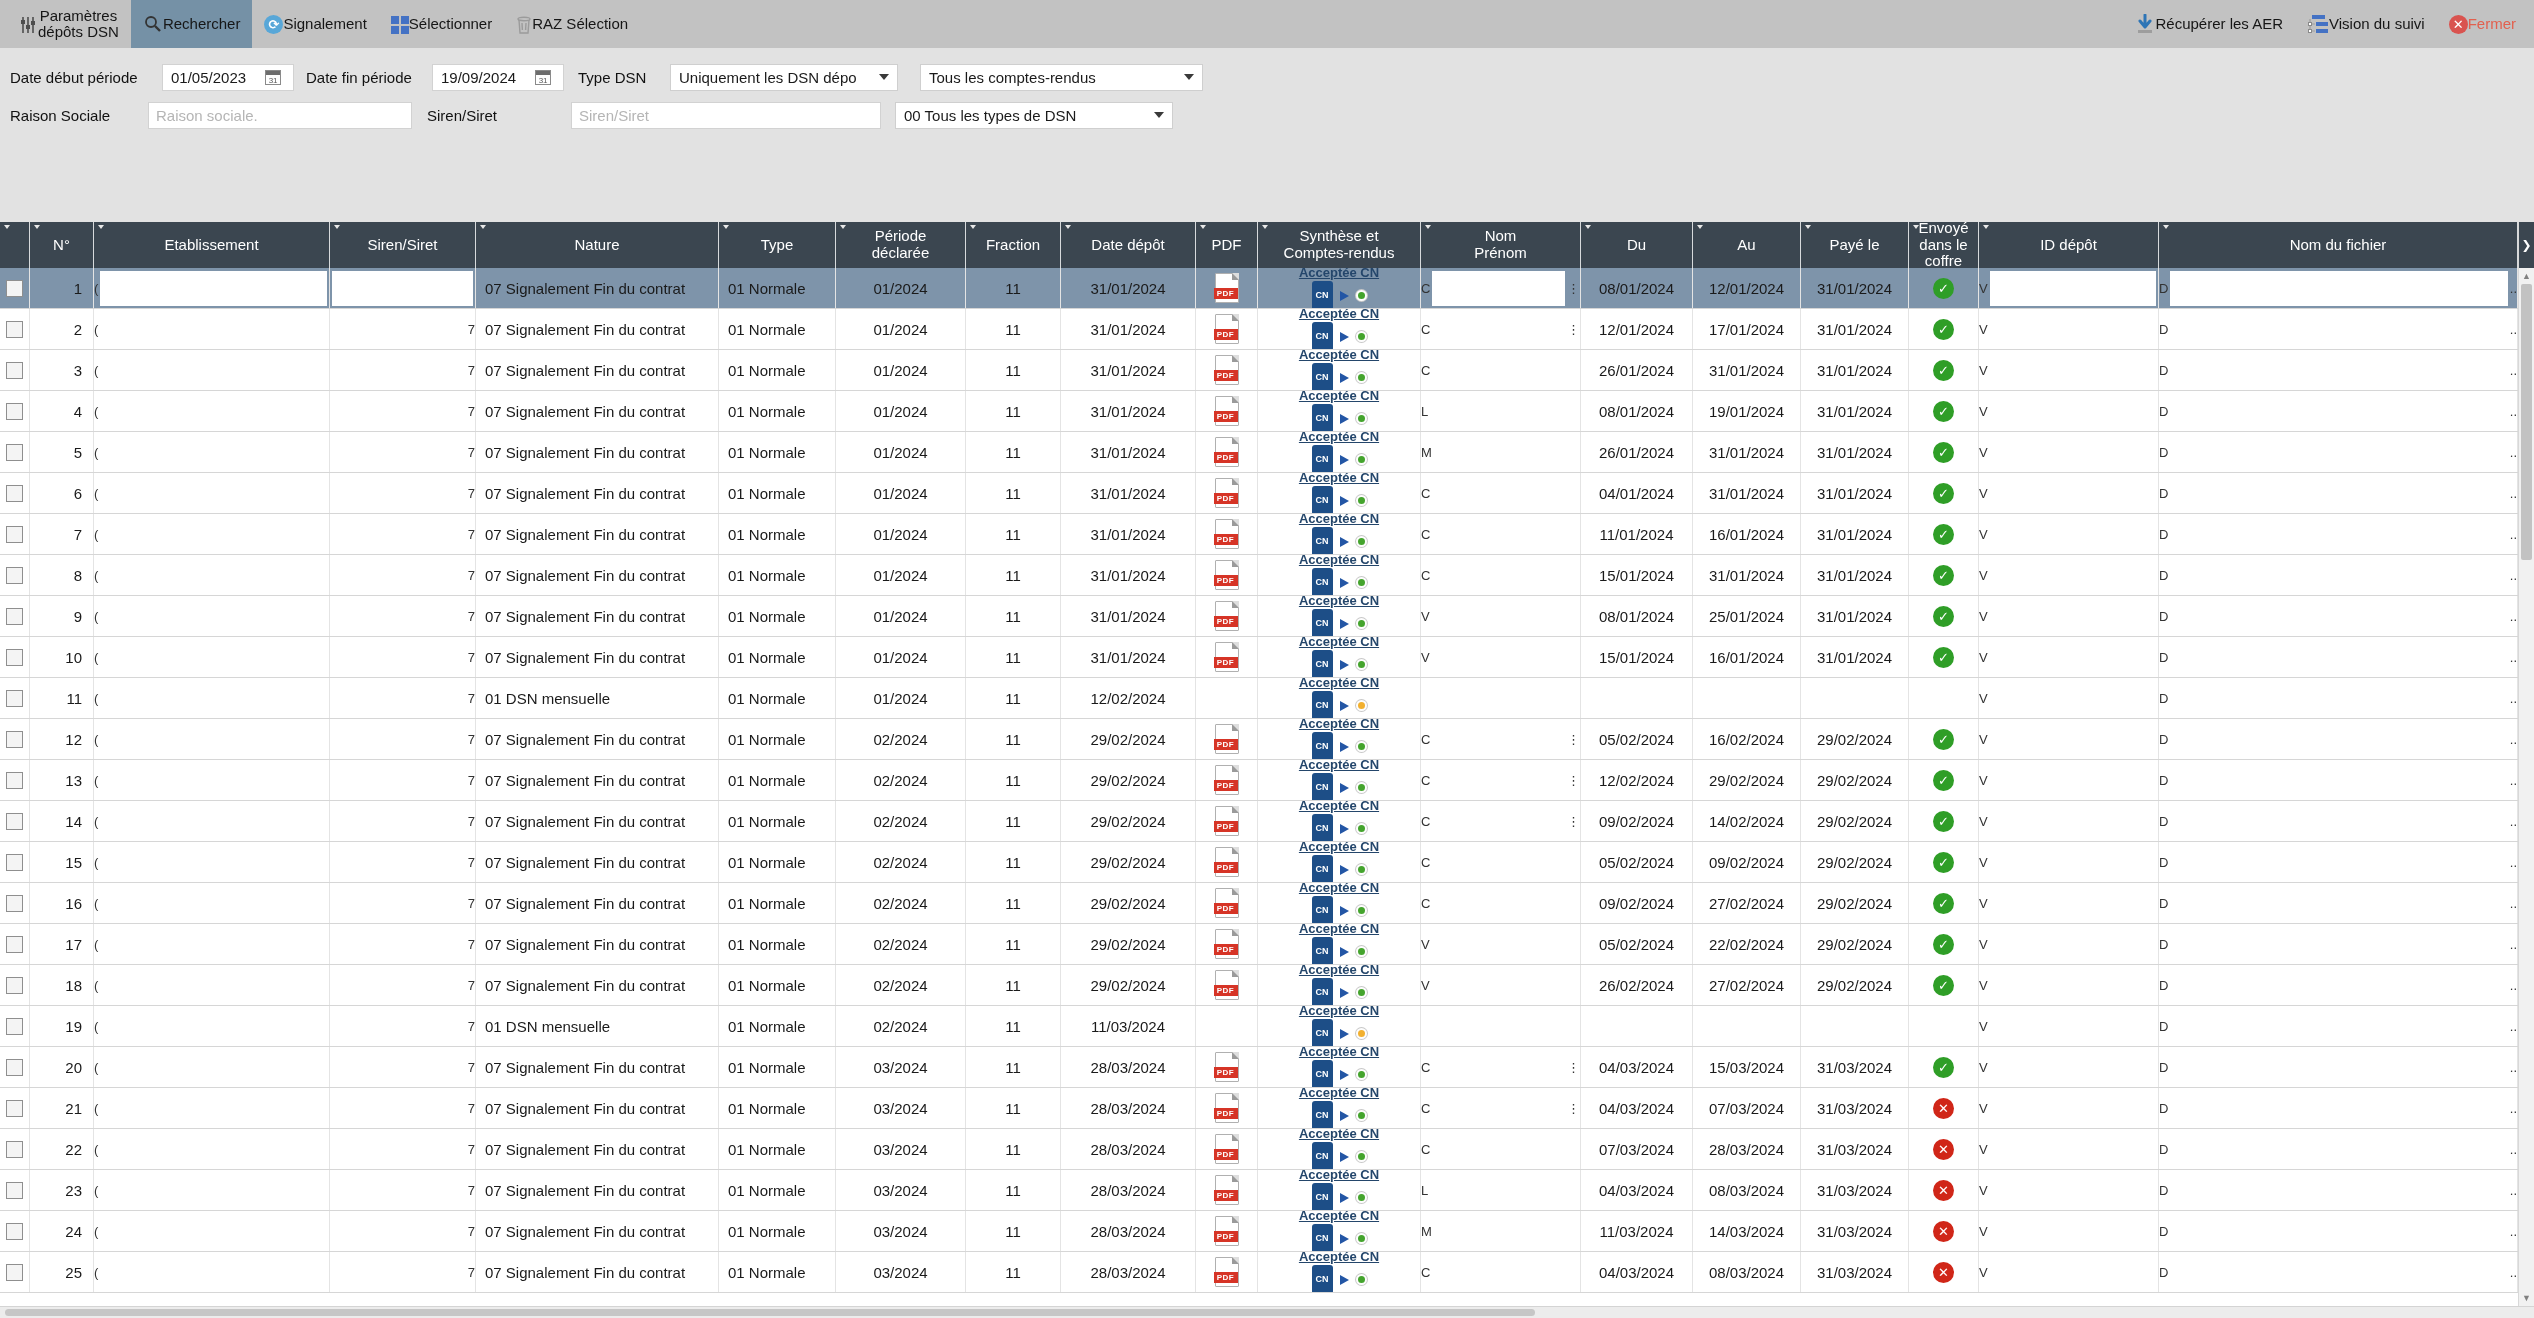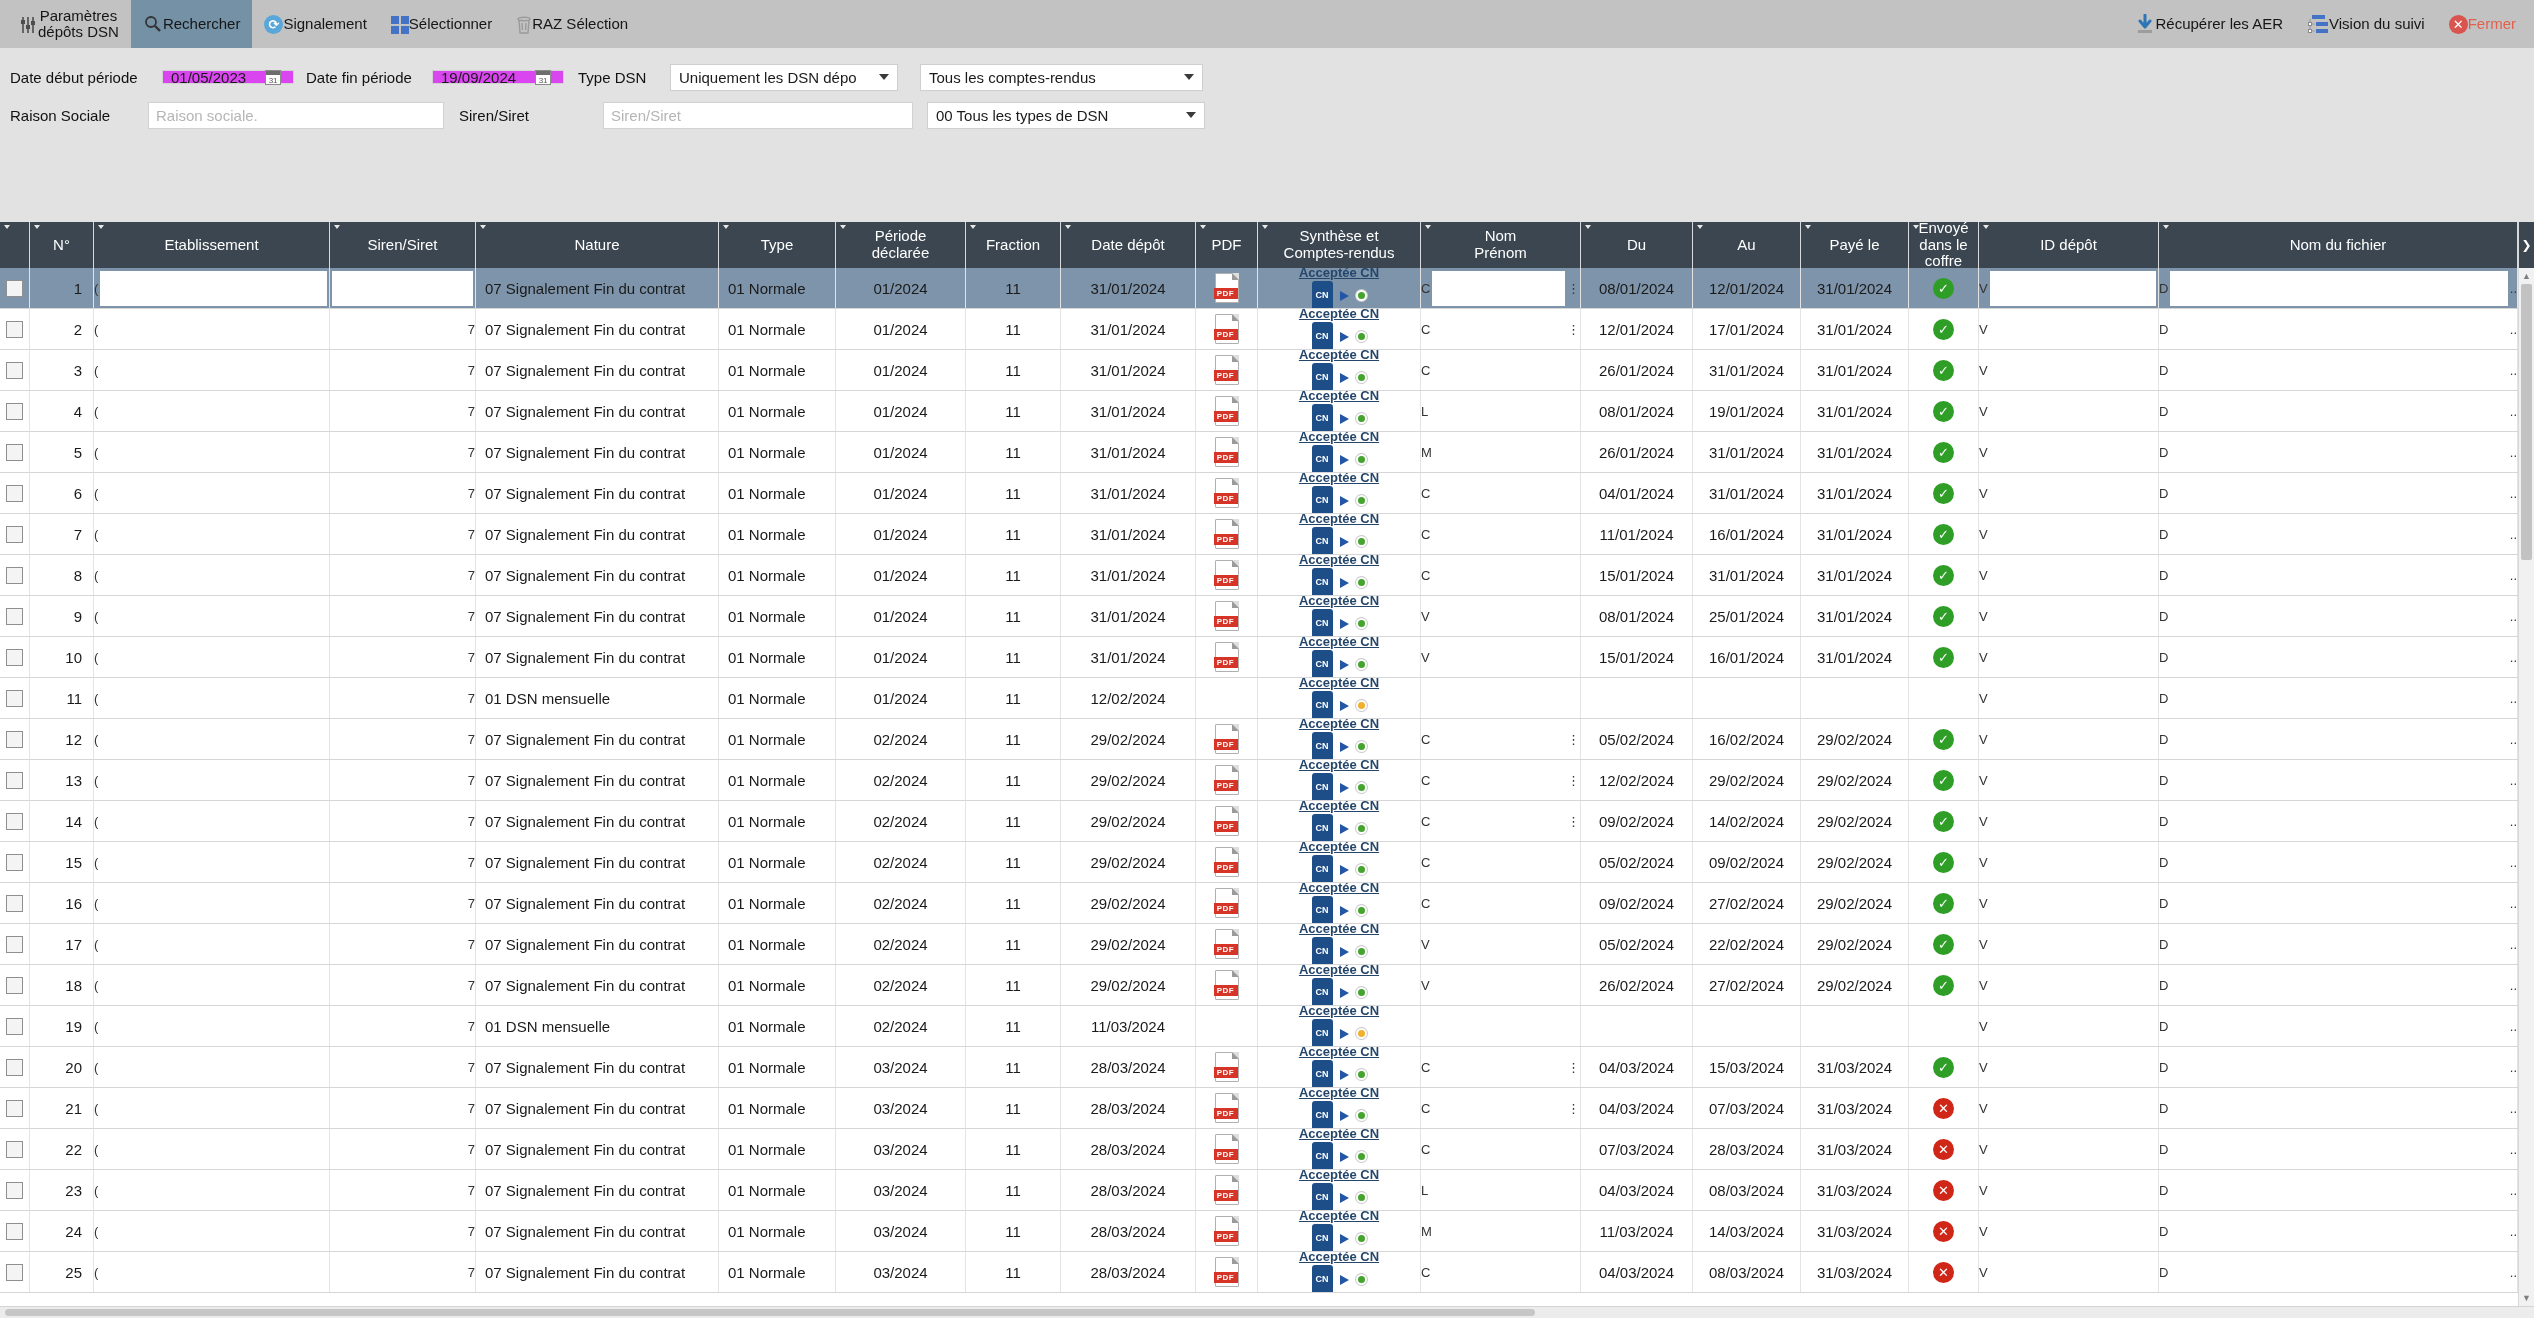--- a/index.html
+++ b/index.html
@@ -18,21 +18,21 @@
   .gridicon{display:grid;grid-template-columns:8px 8px;grid-template-rows:8px 8px;gap:2px}
   .gridicon i{background:#4472c4}
   .fermer-label{color:#e2604e}
 
   
   .filters{background:#e2e2e2;padding:10px 10px 4px;font-size:15px}
   .frow{display:flex;align-items:center;height:38px}
   .flabel{color:#111}
   .tinput{height:27px;background:#fff;border:1px solid #d2d2d2;font-size:15px;padding:0 7px;font-family:inherit;color:#222}
   .tinput::placeholder{color:#b5b5b5}
-  .dateinp{display:flex;align-items:center;gap:19px;background:#d946ef;border:1px solid #d2d2d2;height:14px;padding:0 4px 0 8px}
+  .dateinp{display:flex;align-items:center;gap:19px;background:#ffffff;border:1px solid #d2d2d2;height:27px;padding:0 4px 0 8px}
   .cal{width:16px;height:15px;border:1px solid #8a8a8a;background:#fff;position:relative;flex:none}
   .cal::before{content:"";position:absolute;top:0;left:0;right:0;height:4px;background:#6d6d6d}
   .cal::after{content:"31";position:absolute;bottom:-1px;left:0;right:0;text-align:center;font-size:8px;color:#555}
   .fsel{display:flex;align-items:center;justify-content:space-between;background:#fff;border:1px solid #cfcfcf;height:27px;padding:0 8px;gap:6px}
   .fsel .arr{width:0;height:0;border-top:6px solid #3a3a3a;border-left:5px solid transparent;border-right:5px solid transparent;flex:none}
   .fsel .val{white-space:nowrap;overflow:hidden}
 
   
   .gridwrap{position:absolute;left:0;top:222px;display:flex}
   .grid{width:2518px}
@@ -173,21 +173,21 @@
       <span class="val">Uniquement les DSN dépo</span>
         <span class="arr"></span>
     </div>
     <div class="fsel" style="width:283px;margin-left:22px">
       <span class="val">Tous les comptes-rendus</span>
         <span class="arr"></span>
     </div>
   </div>
   <div class="frow">
     <span class="flabel" style="width:138px">Raison Sociale</span>
-    <input class="tinput" style="width: 296px;" placeholder="Raison sociale.">
+    <input class="tinput" style="width: 264px;" placeholder="Raison sociale.">
     <span class="flabel" style="width:144px;margin-left:15px">Siren/Siret</span>
     <input class="tinput" style="width: 310px;" placeholder="Siren/Siret">
     <div class="fsel" style="width:278px;margin:0 0 0 14px">
       <span class="val">00 Tous les types de DSN</span>
         <span class="arr"></span>
     </div>
   </div>
 </div>
 
 <div class="gridwrap">

